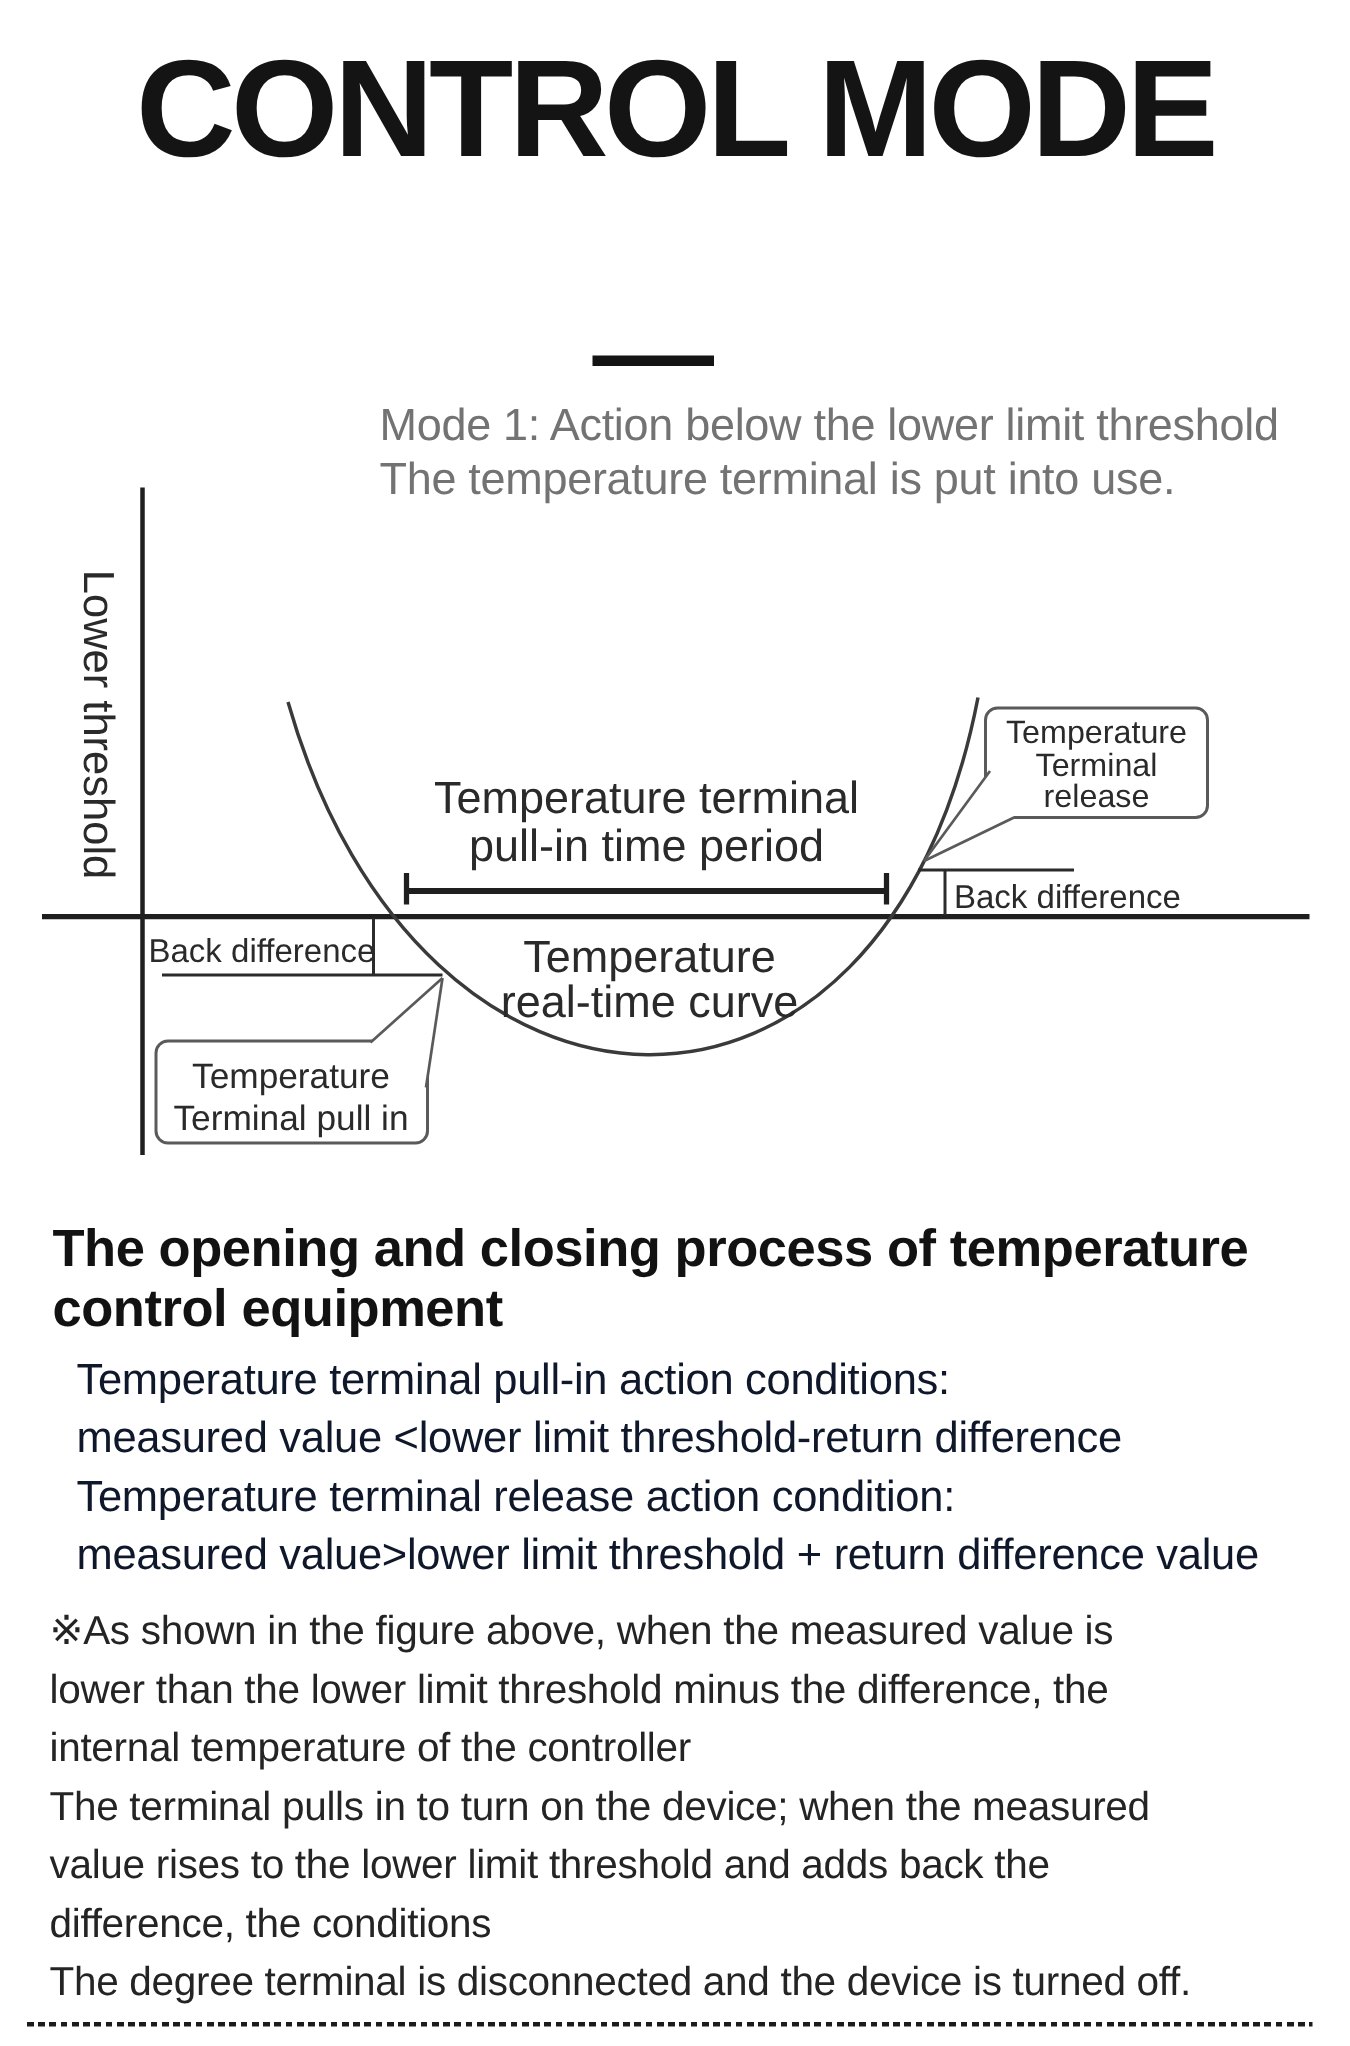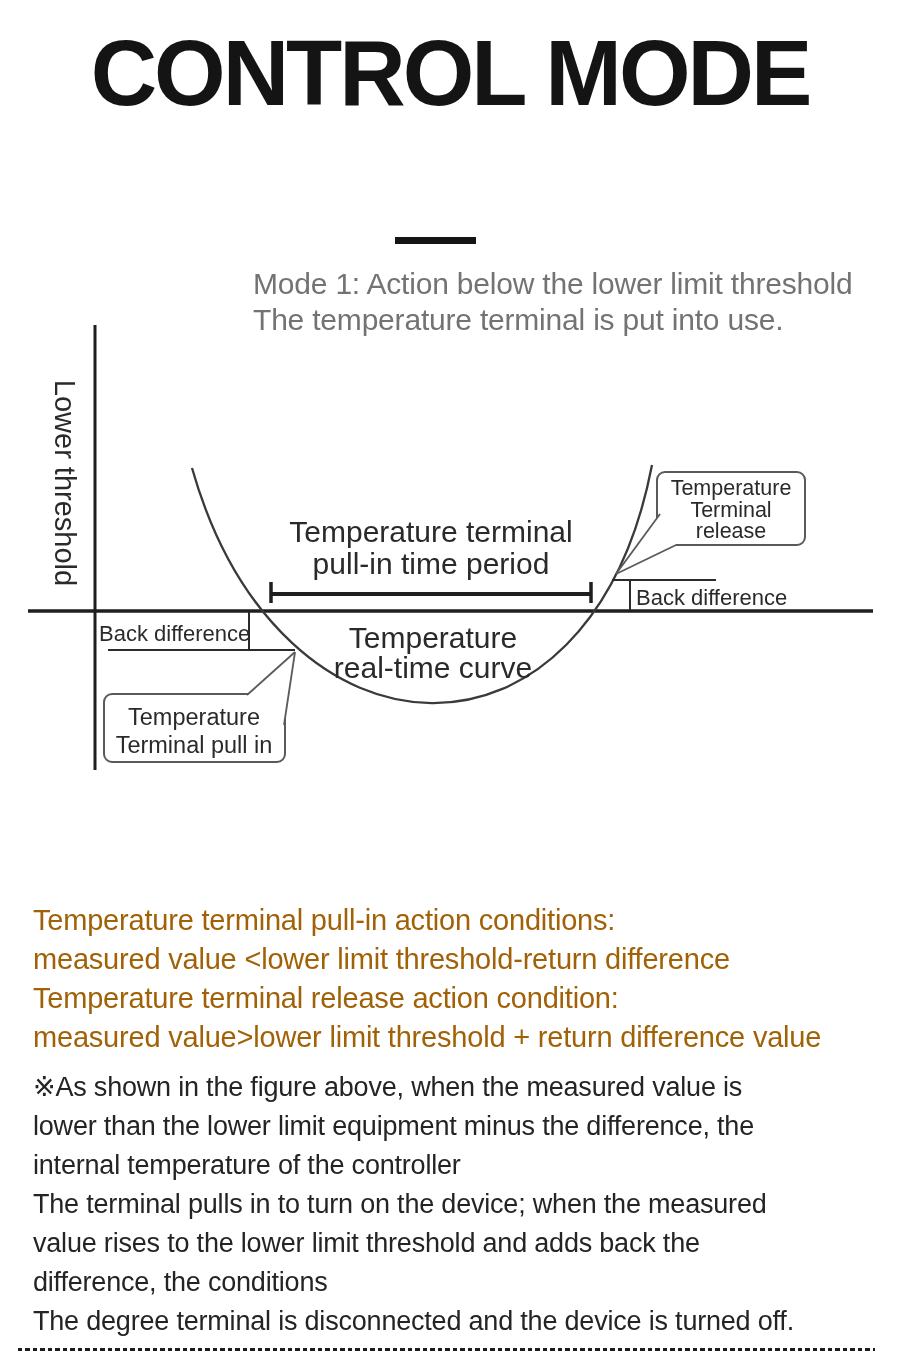--- a/index.html
+++ b/index.html
@@ -41,23 +41,23 @@
     fill:#2a2a2a;
   }
   
   #section-heading{
     left:35px;top:796px;
     font-size:35px;line-height:40px;
     font-weight:bold;color:#121212;
     letter-spacing:-0.3px;
   }
   #conditions{
-    left:33px;top:884px;
+    left:51px;top:884px;
     font-size:29px;line-height:39px;
-    color:#a16207;letter-spacing:-0.2px;
+    color:#0f172a;letter-spacing:-0.2px;
   }
   #note{
     left:33px;top:1051px;
     font-size:27px;line-height:39px;
     color:#242424;letter-spacing:-0.2px;
   }
   #dashed-divider{
     left:18px;top:1331px;width:857px;height:3px;
     background:repeating-linear-gradient(90deg,#1c1c1c 0 4.5px,transparent 4.5px 7.5px);
   }
@@ -121,31 +121,35 @@
     <g>
       <rect x="104" y="377" width="181" height="68" rx="8" fill="#ffffff" stroke="#5a5a5a" stroke-width="2"></rect>
       <polygon points="247,378 295,335 284,408" fill="#ffffff"></polygon>
       <line x1="247" y1="378" x2="295" y2="335" stroke="#5a5a5a" stroke-width="1.8"></line>
       <line x1="295" y1="335" x2="284" y2="408" stroke="#5a5a5a" stroke-width="1.8"></line>
       <text x="194" y="408" font-size="23.5" text-anchor="middle">Temperature</text>
       <text x="194" y="436" font-size="23.5" text-anchor="middle">Terminal pull in</text>
     </g>
   </svg>
 
+  <div class="abs" id="section-heading">
+    <div>The opening and closing process of temperature</div>
+    <div>control equipment</div>
+  </div>
 
   <div class="abs" id="conditions">
     <div>Temperature terminal pull-in action conditions:</div>
     <div>measured value &lt;lower limit threshold-return difference</div>
     <div>Temperature terminal release action condition:</div>
     <div>measured value&gt;lower limit threshold + return difference value</div>
   </div>
 
   <div class="abs" id="note">
     <div>※As shown in the figure above, when the measured value is</div>
-    <div>lower than the lower limit equipment minus the difference, the</div>
+    <div>lower than the lower limit threshold minus the difference, the</div>
     <div>internal temperature of the controller</div>
     <div>The terminal pulls in to turn on the device; when the measured</div>
     <div>value rises to the lower limit threshold and adds back the</div>
     <div>difference, the conditions</div>
     <div>The degree terminal is disconnected and the device is turned off.</div>
   </div>
 
   <div class="abs" id="dashed-divider"></div>
   <div class="abs" id="bottom-bar"></div>
 

